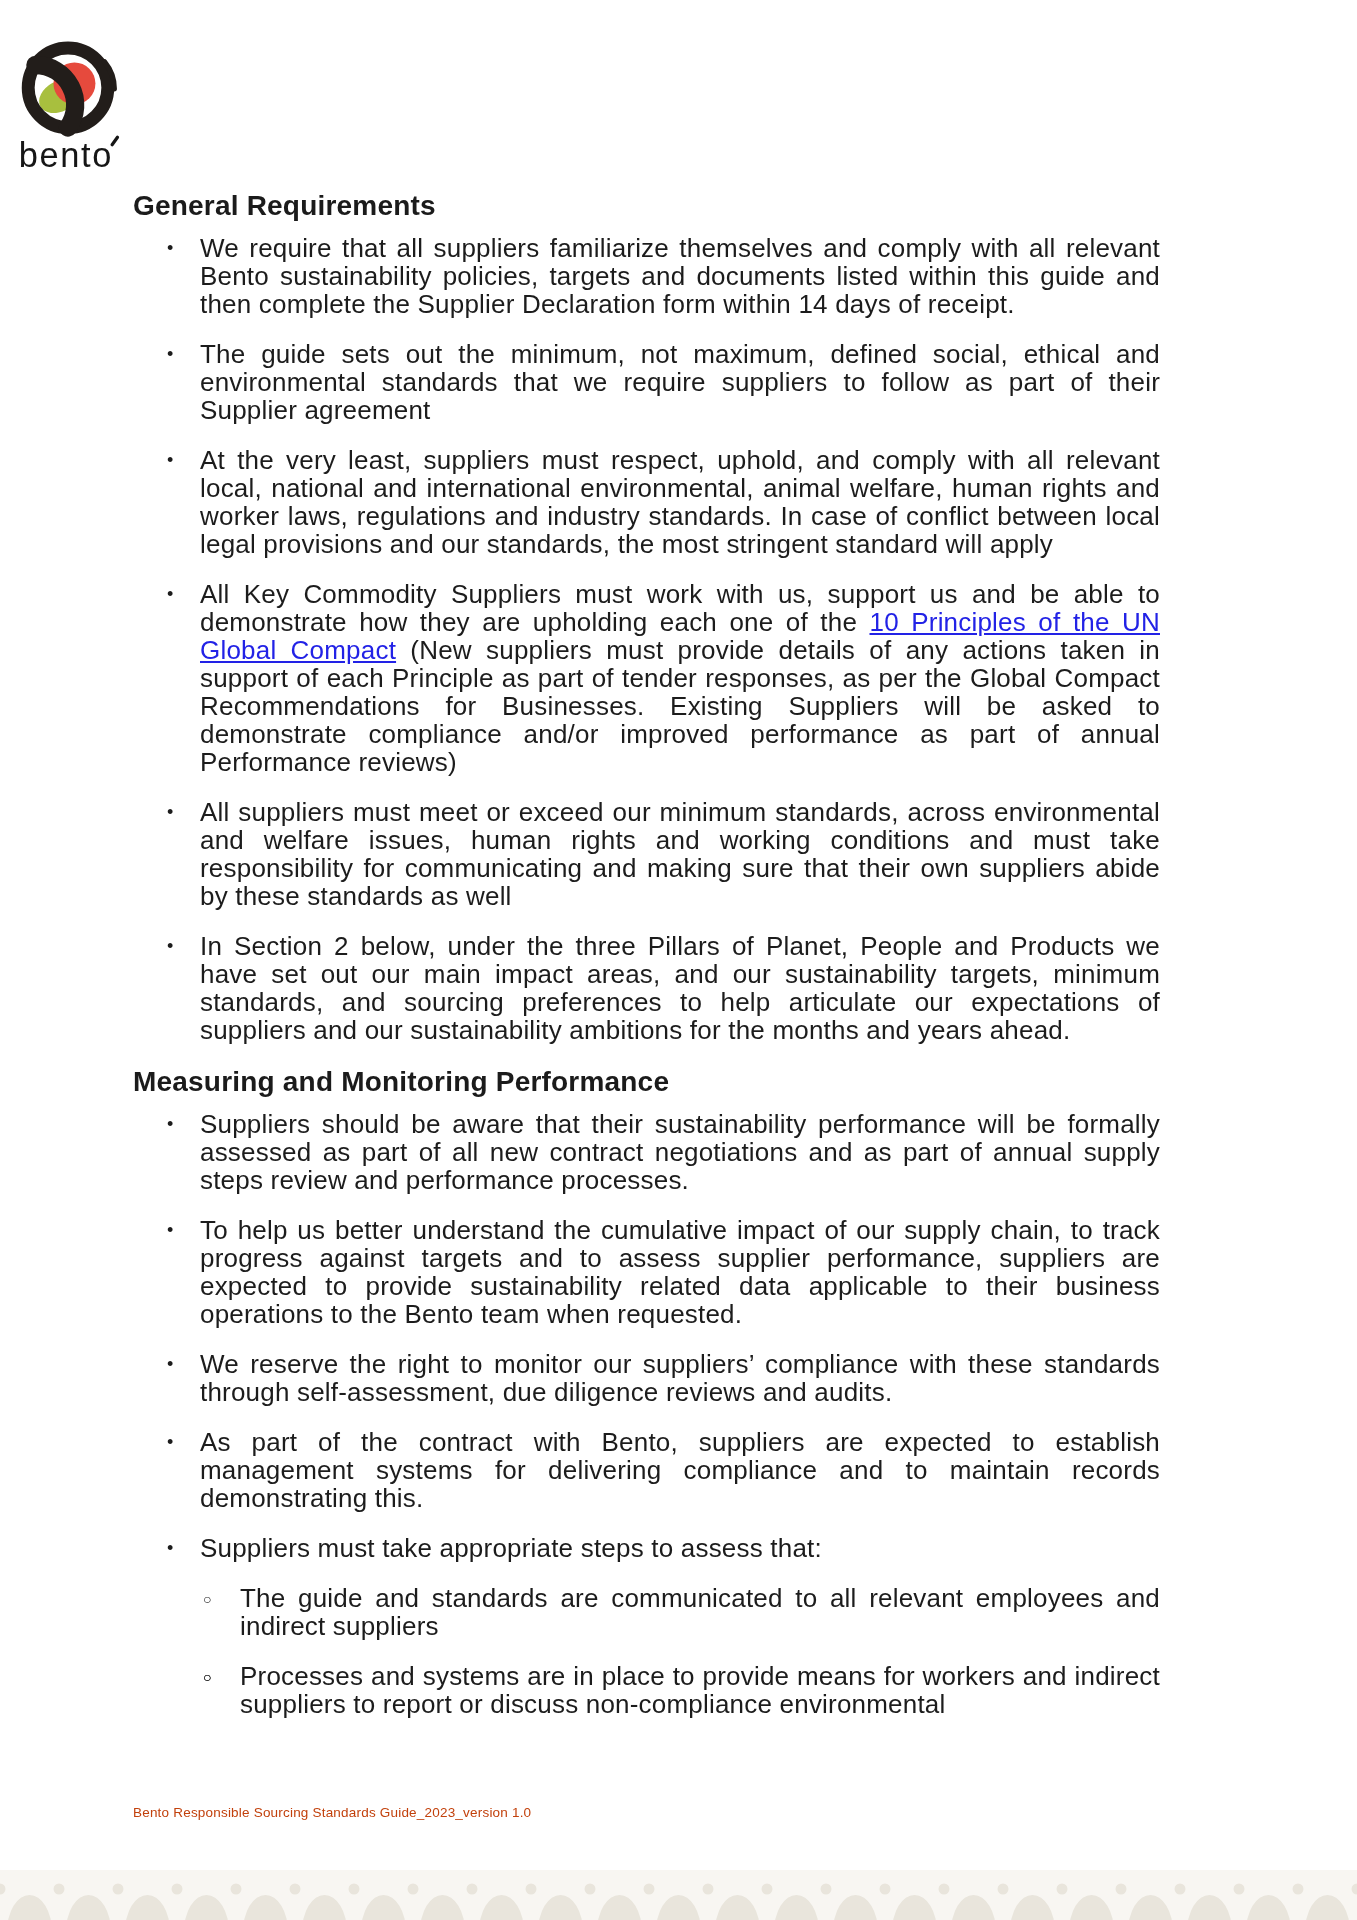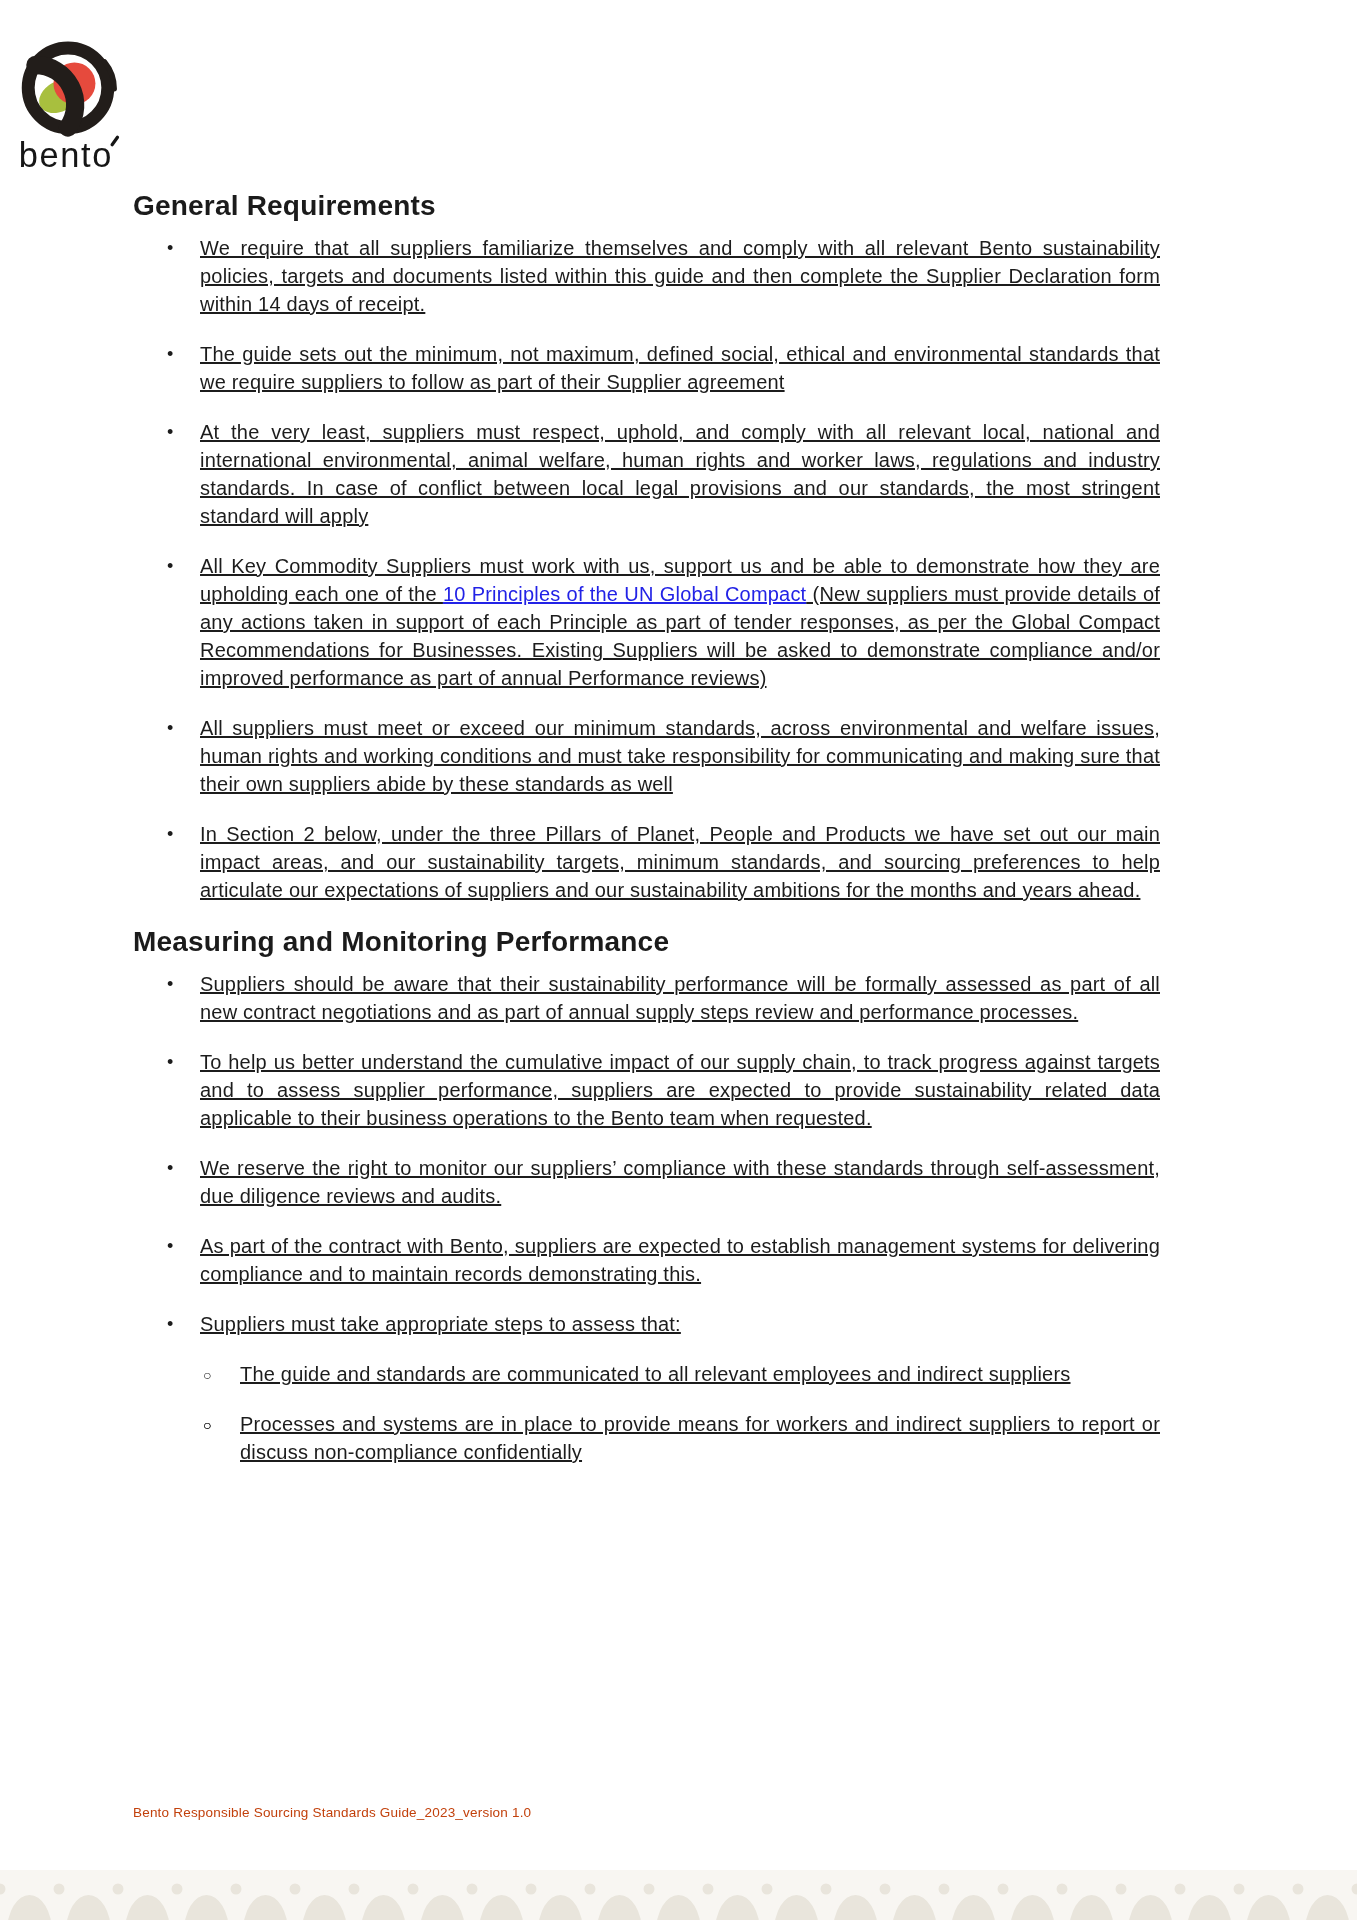--- a/index.html
+++ b/index.html
@@ -26,22 +26,22 @@
   .bullet{
     position:relative;padding-left:67px;margin-bottom:22px;
   }
   .bullet .marker{
     position:absolute;left:34px;top:0;
     font-size:18px;line-height:28px;color:#1c1c1c;
   }
   .bullet.sub{padding-left:107px;}
   .bullet.sub .marker{left:70px;font-size:14px;top:1px;}
   .btext{
-    margin:0;font-size:20px;line-height:28px;
-    letter-spacing:.2px;text-align:justify;color:#1c1c1c;text-decoration:underline;
+    margin:0;font-size:26px;line-height:28px;
+    letter-spacing:.2px;text-align:justify;color:#1c1c1c;
   }
   .doclink{color:#2222e6;text-decoration:underline;cursor:pointer;}
   .footer{
     position:absolute;left:133px;top:1805px;
     font-size:13.5px;letter-spacing:.2px;color:#c2410c;
   }
   .scallop-band{
     position:absolute;left:0;bottom:0;width:1357px;height:54px;line-height:0;
   }
 </style>
@@ -134,21 +134,21 @@
         <span class="marker">○</span>
         <p class="btext">The guide and standards are communicated to all relevant employees and indirect suppliers</p>
       </div>
 
       <div class="bullet sub">
         <span class="marker">○</span>
       </div>
 
       <div class="bullet sub">
         <span class="marker">○</span>
-        <p class="btext">Processes and systems are in place to provide means for workers and indirect suppliers to report or discuss non-compliance confidentially</p>
+        <p class="btext">Processes and systems are in place to provide means for workers and indirect suppliers to report or discuss non-compliance environmental</p>
       </div>
     </section>
 
   </main>
 
   <div class="footer">Bento Responsible Sourcing Standards Guide_2023_version 1.0</div>
 
   <div class="scallop-band">
     <svg width="1357" height="54" aria-hidden="true">
       <defs>

